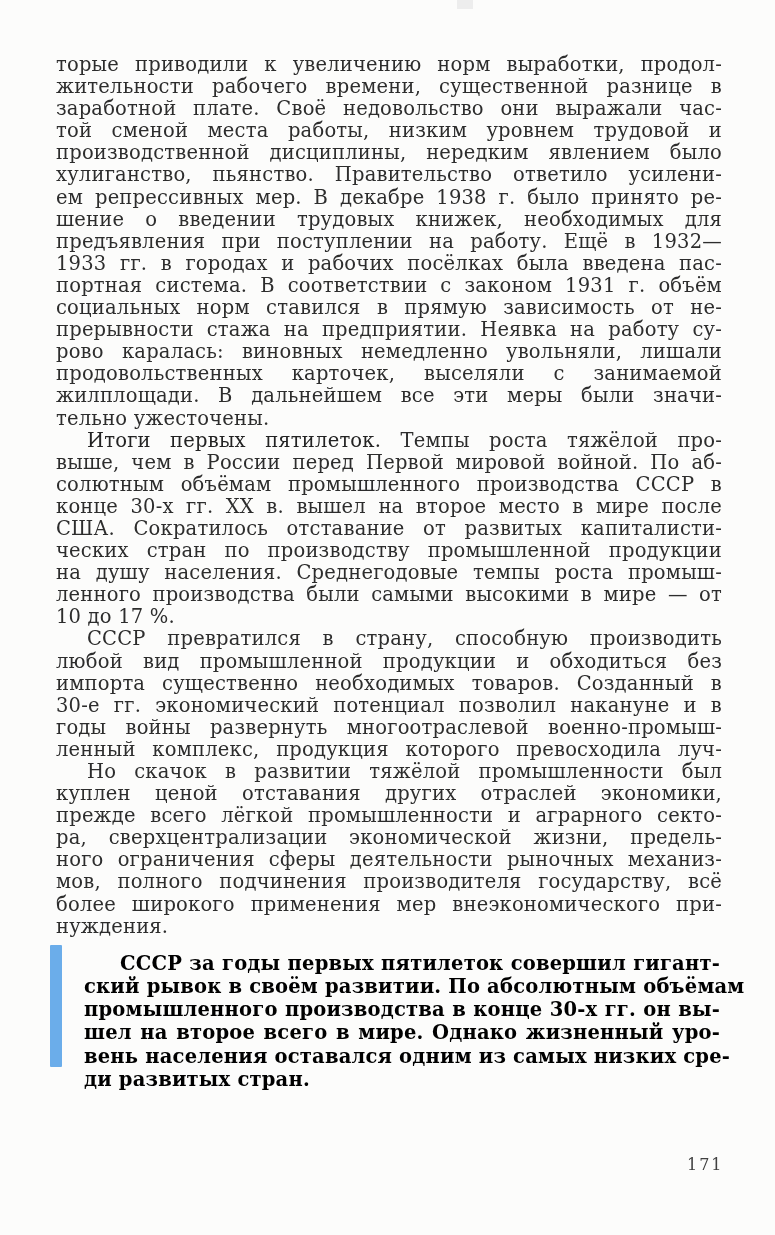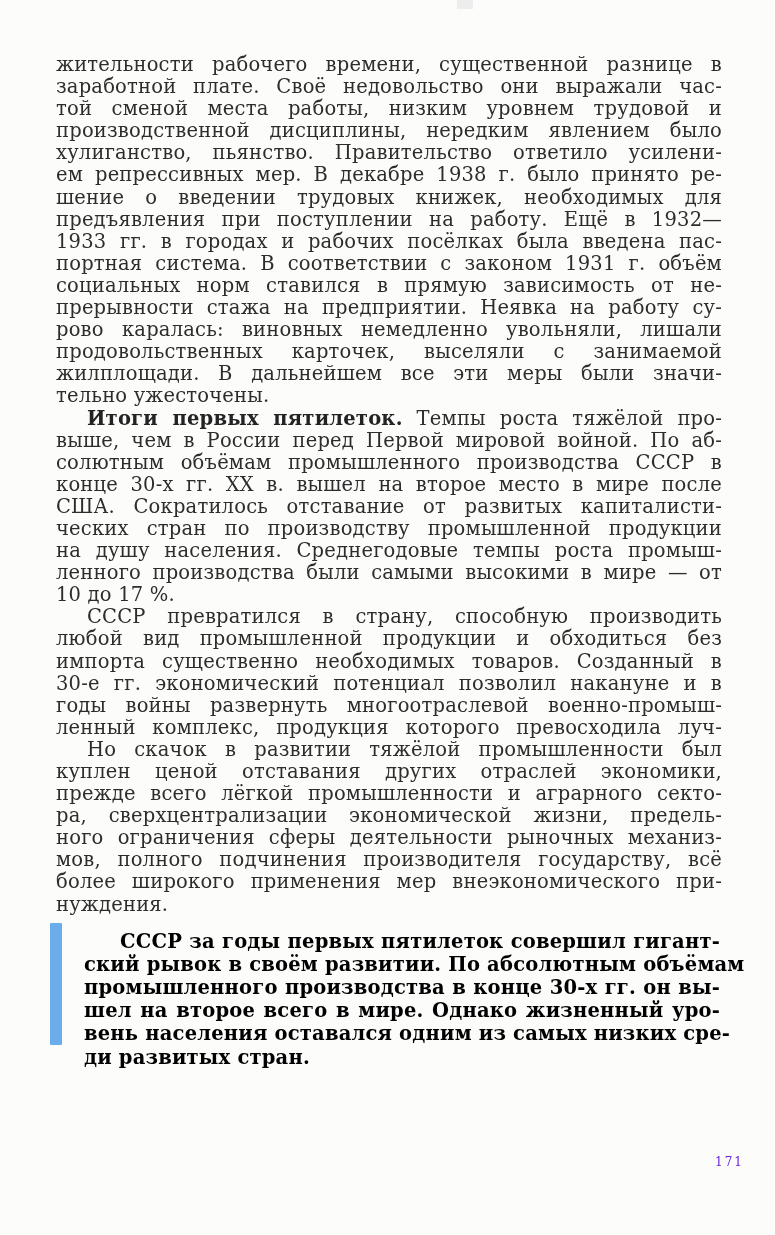--- a/index.html
+++ b/index.html
@@ -40,21 +40,21 @@
     white-space: nowrap;
     overflow: visible;
   }
   .line.last {
     text-align-last: left;
   }
   .line.indent {
     text-indent: 31px;
   }
   .line b {
-    font-weight: bold;
+    font-weight: normal;
     color: #232323;
   }
   .summary {
     position: relative;
     margin-top: 14px;
     margin-left: 28px;
     width: 636px;
     font-weight: bold;
     color: #000000;
   }
@@ -69,36 +69,37 @@
     position: absolute;
     left: -34px;
     top: -7px;
     width: 12px;
     height: 122px;
     background: #6badea;
     border-radius: 1px;
   }
   .page-number {
     position: absolute;
-    left: 715px;
+    left: 687px;
     top: 1155px;
-    font-size: 12px;
-    color: #6d28d9;
+    font-size: 16px;
+    color: #404040;
     letter-spacing: 2px;
     font-weight: normal;
   }
 </style>
 </head>
 <body>
 
 <div class="scan-artifact"></div>
 
 <div class="content">
   <div id="paragraphs">
       <div class="para">
+        <div class="line">торые приводили к увеличению норм выработки, продол-</div>
         <div class="line">жительности рабочего времени, существенной разнице в</div>
         <div class="line">заработной плате. Своё недовольство они выражали час-</div>
         <div class="line">той сменой места работы, низким уровнем трудовой и</div>
         <div class="line">производственной дисциплины, нередким явлением было</div>
         <div class="line">хулиганство, пьянство. Правительство ответило усилени-</div>
         <div class="line">ем репрессивных мер. В декабре 1938 г. было принято ре-</div>
         <div class="line">шение о введении трудовых книжек, необходимых для</div>
         <div class="line">предъявления при поступлении на работу. Ещё в 1932—</div>
         <div class="line">1933 гг. в городах и рабочих посёлках была введена пас-</div>
         <div class="line">портная система. В соответствии с законом 1931 г. объём</div>

